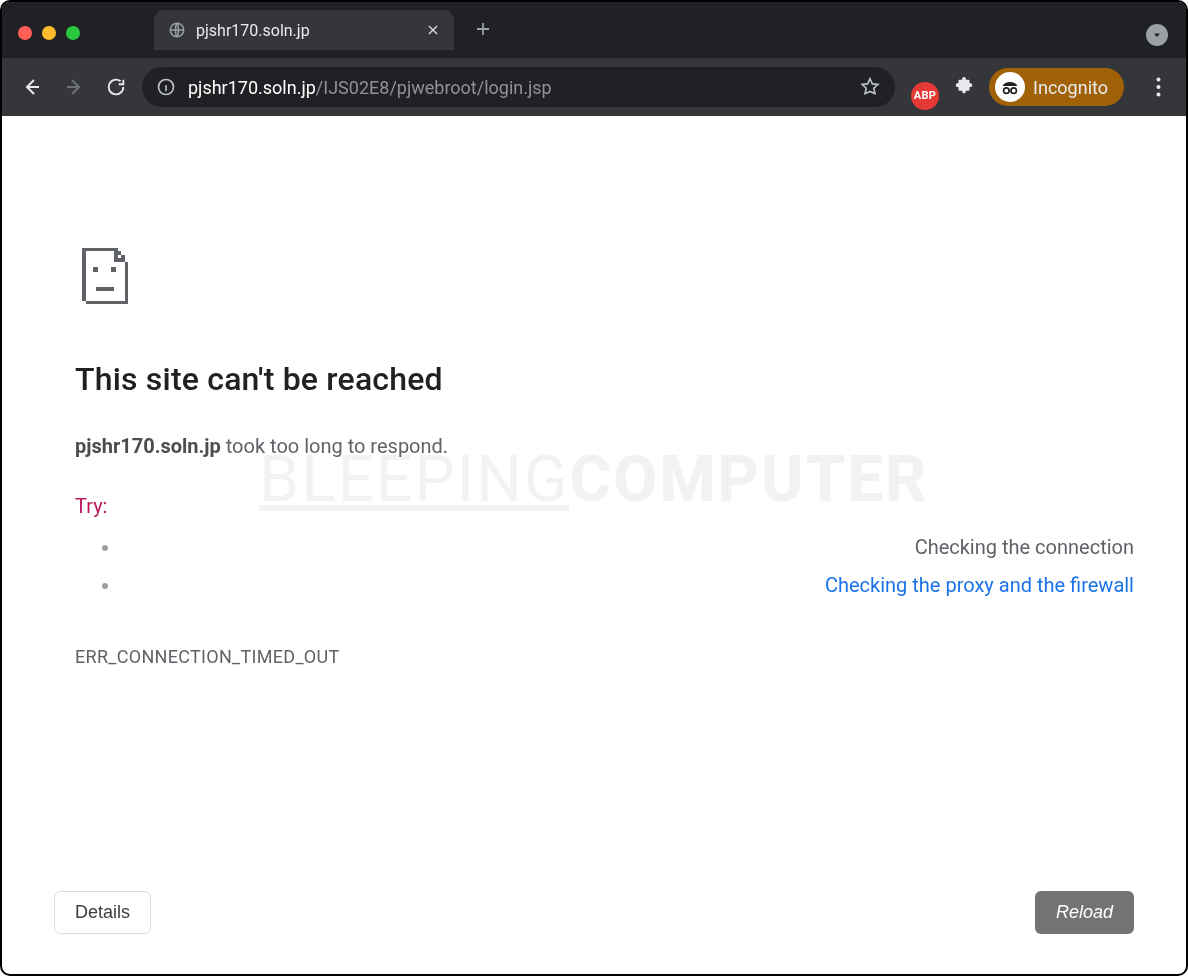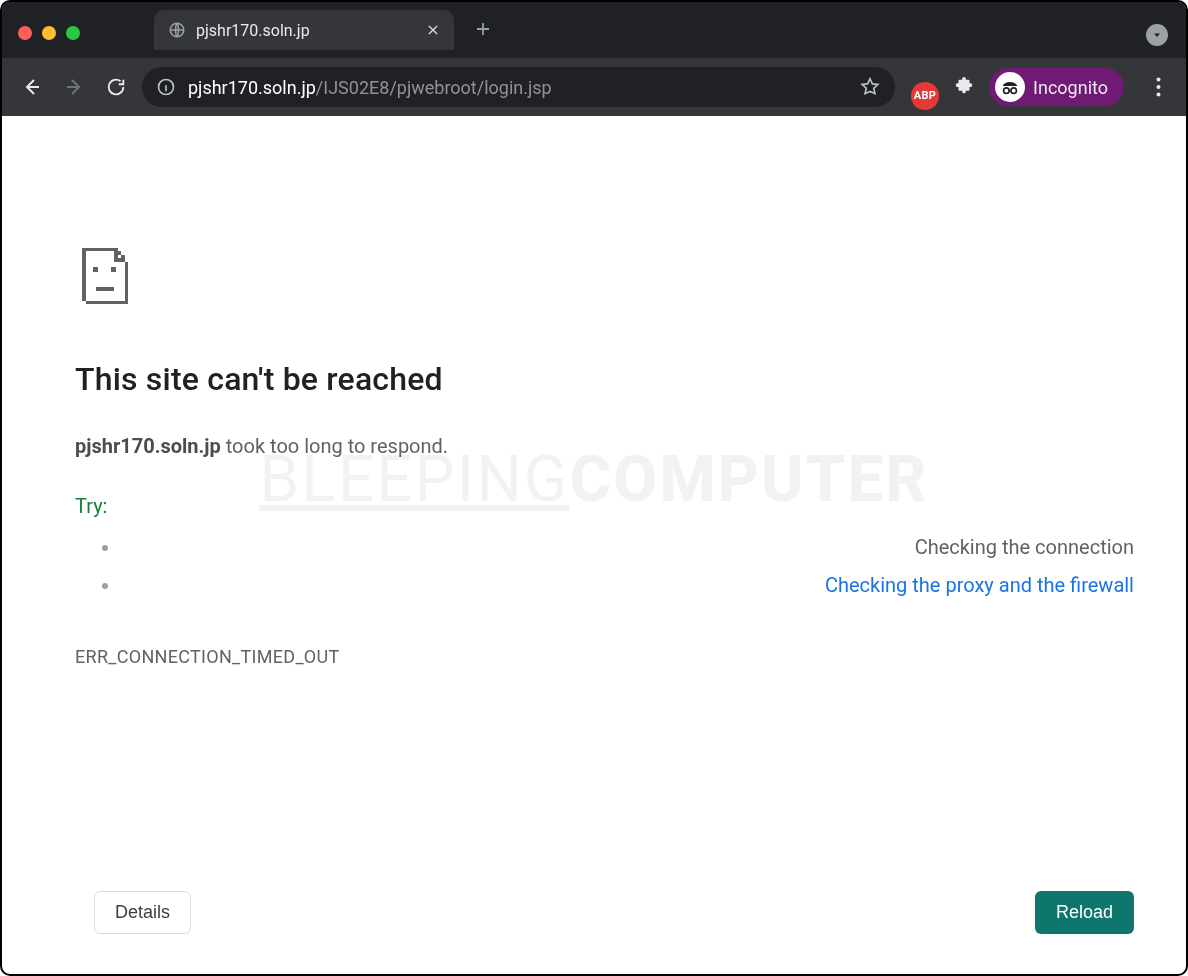--- a/index.html
+++ b/index.html
@@ -73,67 +73,67 @@
   .abp {
     width:28px; height:28px; border-radius:50%; background:#e53935;
     color:#fff; font-size:11px; font-weight:700;
     display:flex; align-items:center; justify-content:center;
     letter-spacing:0.3px;
     margin-top:17px;
   }
   .puzzle { color:#e8eaed; width:22px; height:22px; }
   .incognito-pill {
     display:flex; align-items:center; gap:8px;
-    background:#701a75; border-radius:20px; padding:4px 16px 4px 6px;
+    background:#a16207; border-radius:20px; padding:4px 16px 4px 6px;
     color:#e8eaed; font-size:18px;
   }
   .inc-icon-wrap { width:30px; height:30px; border-radius:50%; background:#fff; display:flex; align-items:center; justify-content:center; }
   .dots { width:28px; height:28px; display:flex; align-items:center; justify-content:center; color:#e8eaed; margin-left:6px; }
 
   
   .page {
     position:relative;
     padding:128px 52px 0 73px;
     color:#202124;
   }
   .sad-icon { width:64px; height:64px; }
   .heading {
     font-size:32px; font-weight:500; color:#202124; margin:52px 0 36px 0;
     letter-spacing:0.2px;
   }
   .line1 { font-size:20px; color:#5f6368; margin-bottom:36px; }
   .line1 .host-strong { font-weight:700; color:#4d4d4d; }
-  .try-label { font-size:20px; color:#15803d; margin-bottom:10px; }
+  .try-label { font-size:20px; color:#be185d; margin-bottom:10px; }
   ul.suggestions { margin:0 0 42px 0; padding-left:46px;text-align:right; }
   ul.suggestions li { font-size:20px; color:#5f6368; line-height:1.9; }
   ul.suggestions li::marker { color:#9aa0a6; }
   .link { color:#1a73e8; }
   .err-code { font-size:18px; color:#5f6368; letter-spacing:0.3px; }
 
   .watermark {
     position:absolute; top:440px; left:0; right:0; text-align:center;
     font-size:64px; font-weight:800; letter-spacing:2px;
     color:rgba(0,0,0,0.05);
     pointer-events:none; user-select:none;
   }
   .watermark .thin { font-weight:400;text-decoration:underline; }
 
   .footer-buttons {
     position:absolute; left:52px; right:52px; bottom:40px;
-    display:flex; justify-content:space-between; align-items:flex-end;margin-left:40px;
+    display:flex; justify-content:space-between; align-items:flex-end;
   }
   .btn {
     font-size:18px; padding:10px 20px; border-radius:6px; cursor:pointer;
     border:1px solid transparent;
   }
   .btn.details {
     background:#fff; border:1px solid #dadce0; color:#3c4043;
   }
   .btn.reload {
-    background:#0f766e; color:#fff;
+    background:#737373; color:#fff;font-style:italic;
   }
   svg { display:block; }
 </style>
 </head>
 <body>
 
 <div class="chrome-top">
 
   <div class="tab-bar">
     <div class="traffic-lights">

